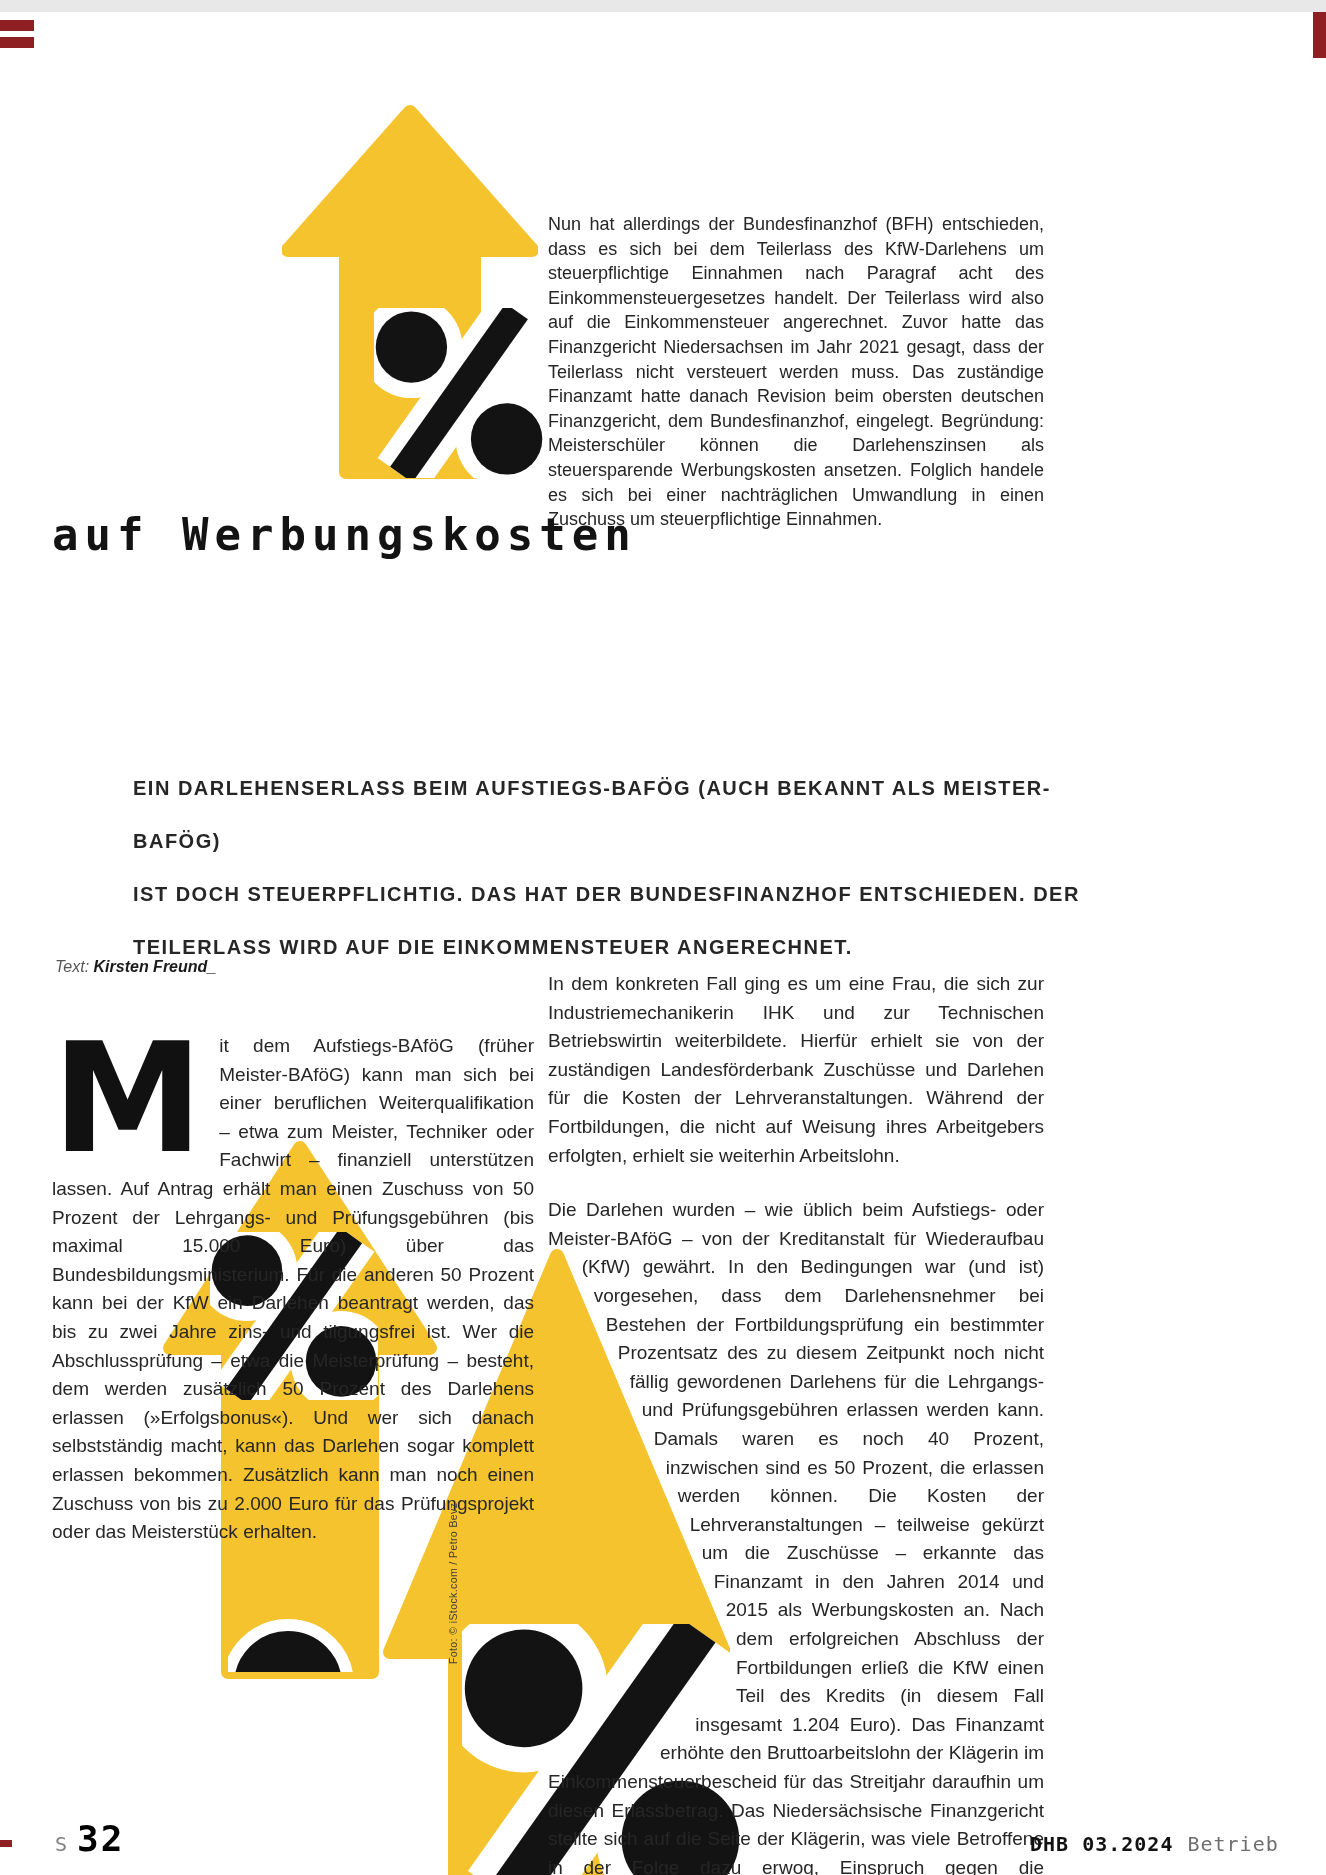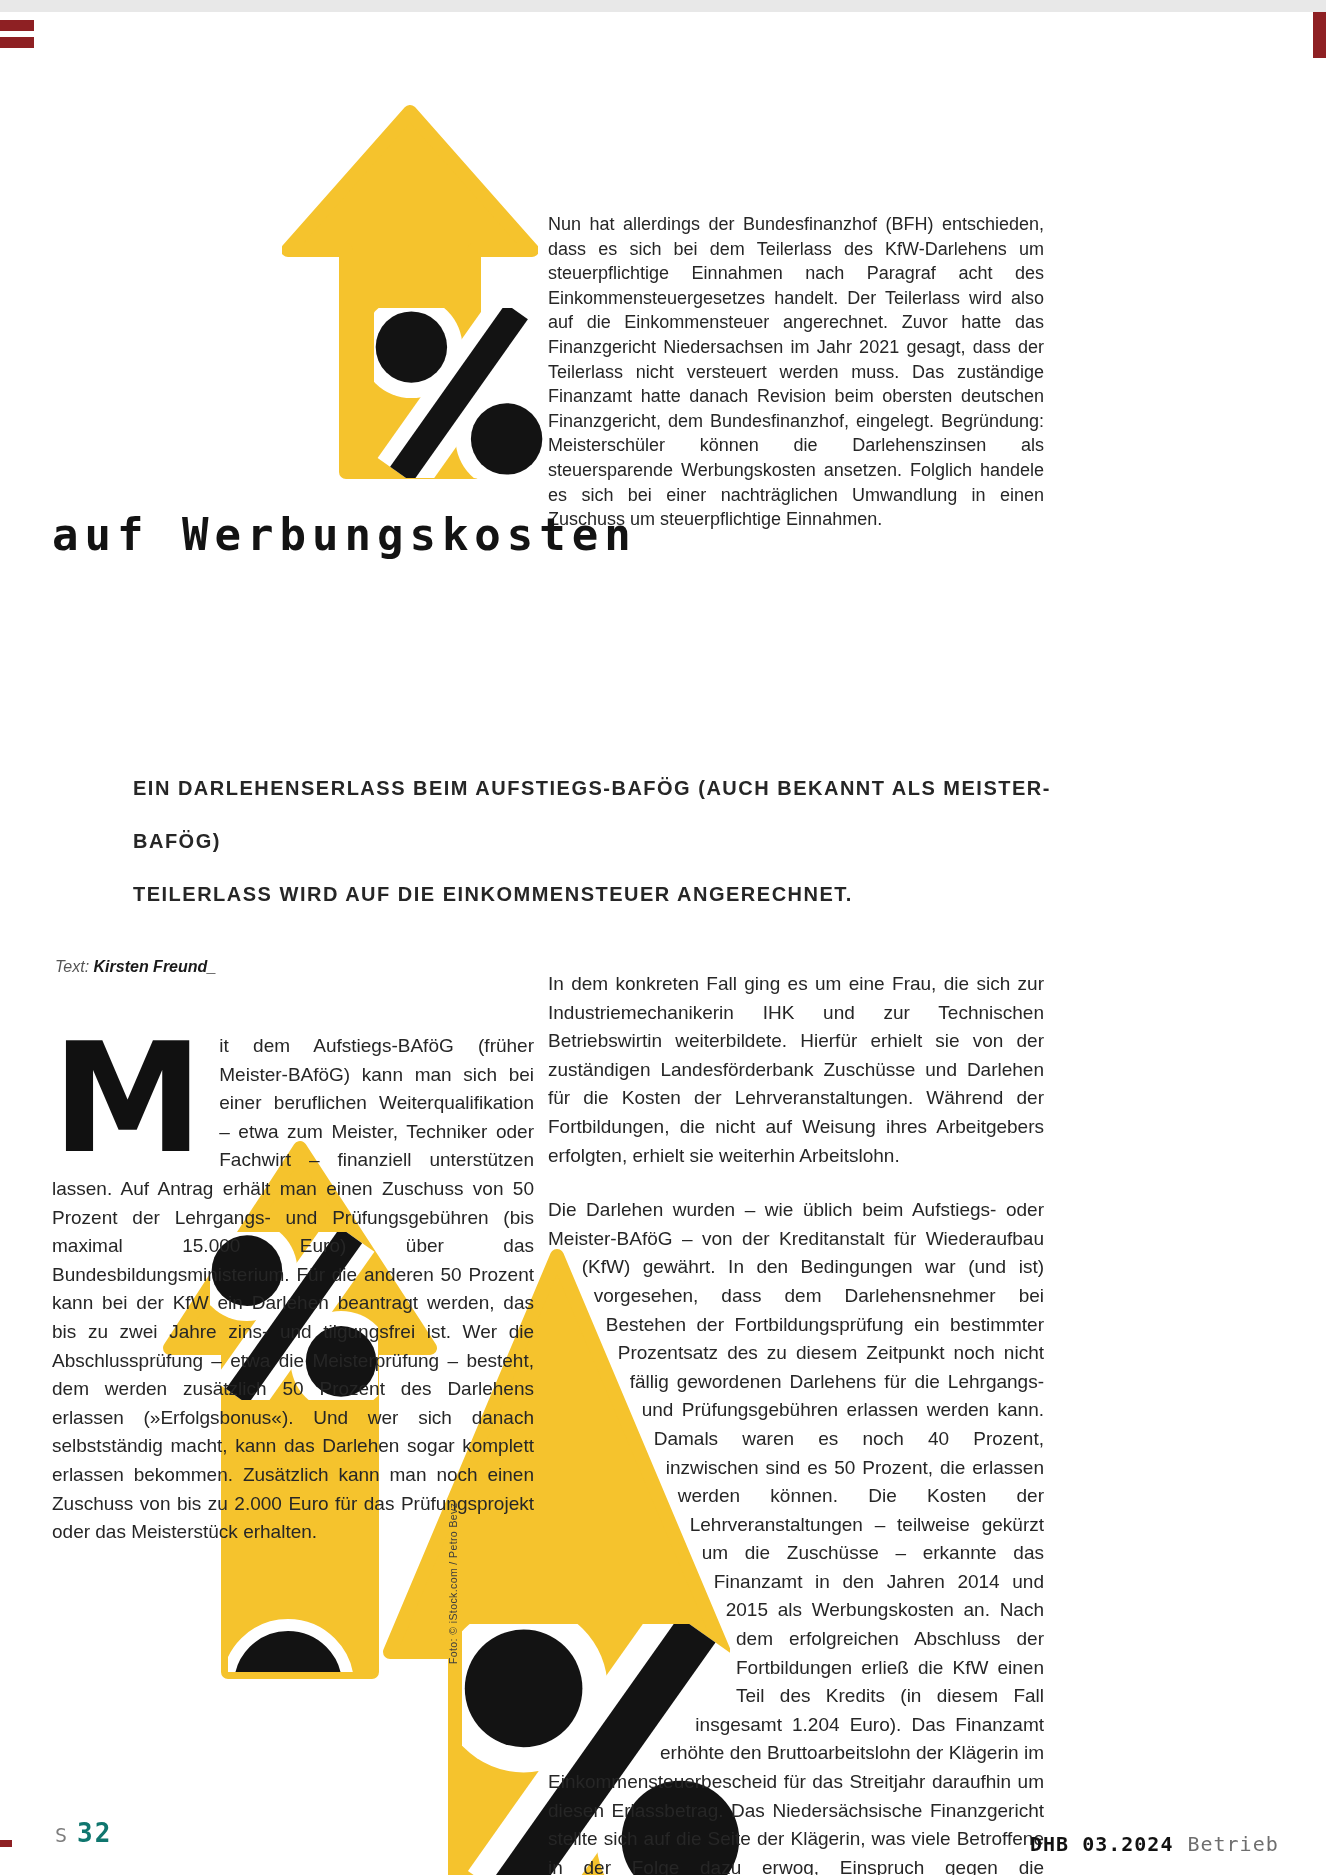--- a/index.html
+++ b/index.html
@@ -48,21 +48,21 @@
     shape-outside: polygon(0px 0px, 9px 0px, 176px 398px, 176px 430px, 100px 466px, 100px 508px, 0px 508px);
     shape-margin:12px;
   }
   .credit{
     left:447px; top:1652px; transform:rotate(-90deg); transform-origin:0 0;
     font-size:10.5px; color:#3c3c3c; letter-spacing:0.4px; white-space:nowrap;
   }
   
   .footer-left{ left:55px; top:1806px; font-family:"DejaVu Sans Mono", monospace; }
   .footer-left .pg-s{ font-size:20px; color:#7d7d7d; margin-right:10px; }
-  .footer-left .pg-n{ font-size:26px; font-weight:bold; color:#0f766e; letter-spacing:2px;}
+  .footer-left .pg-n{ font-size:36px; font-weight:bold; color:#000000; letter-spacing:2px;}
   .footer-right{
     left:1030px; top:1820px; width:250px; text-align:left;
     font-family:"DejaVu Sans Mono", monospace; font-size:20px; white-space:nowrap;
   }
   .footer-right .issue{ font-weight:bold; color:#111; letter-spacing:1px; }
   .footer-right .section{ color:#6e6e6e; letter-spacing:1px; margin-left:14px; }
 </style>
 </head>
 <body>
 
@@ -121,20 +121,21 @@
   </svg>
 
   <div class="txt intro">Nun hat allerdings der Bundesfinanzhof (BFH) entschieden, dass es sich bei dem Teilerlass des KfW-Darlehens um steuerpflichtige Einnahmen nach Paragraf acht des Einkommensteuergesetzes handelt. Der Teilerlass wird also auf die Einkommensteuer angerechnet. Zuvor hatte das Finanzgericht Niedersachsen im Jahr 2021 gesagt, dass der Teilerlass nicht versteuert werden muss. Das zuständige Finanzamt hatte danach Revision beim obersten deutschen Finanzgericht, dem Bundesfinanzhof, eingelegt. Begründung: Meisterschüler können die Darlehenszinsen als steuersparende Werbungskosten ansetzen. Folglich handele es sich bei einer nachträglichen Umwandlung in einen Zuschuss um steuerpflichtige Einnahmen.</div>
 
   <div class="txt headline">
     <div>auf Werbungskosten</div>
   </div>
 
   <div class="txt standfirst">
     <div>EIN DARLEHENSERLASS BEIM AUFSTIEGS-BAFÖG (AUCH BEKANNT ALS MEISTER-BAFÖG)</div>
+    <div>IST DOCH STEUERPFLICHTIG. DAS HAT DER BUNDESFINANZHOF ENTSCHIEDEN. DER</div>
     <div>TEILERLASS WIRD AUF DIE EINKOMMENSTEUER ANGERECHNET.</div>
   </div>
 
   <div class="txt byline">
     <span class="b-label">Text:</span>
     <span class="b-author">Kirsten Freund_</span>
   </div>
 
   <div class="txt col col-left">
     <span class="dropcap">M</span>

